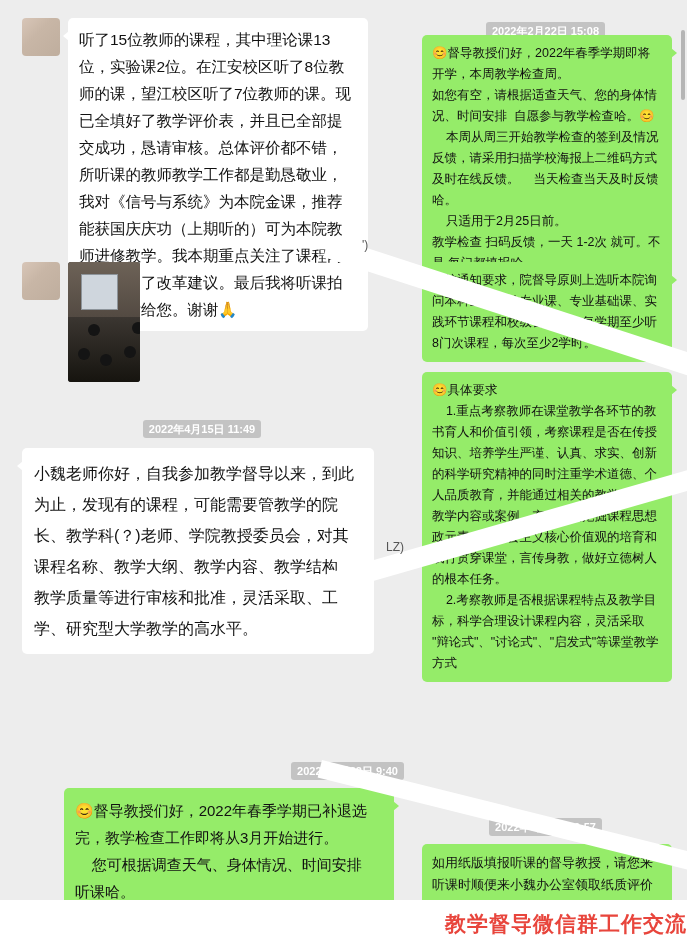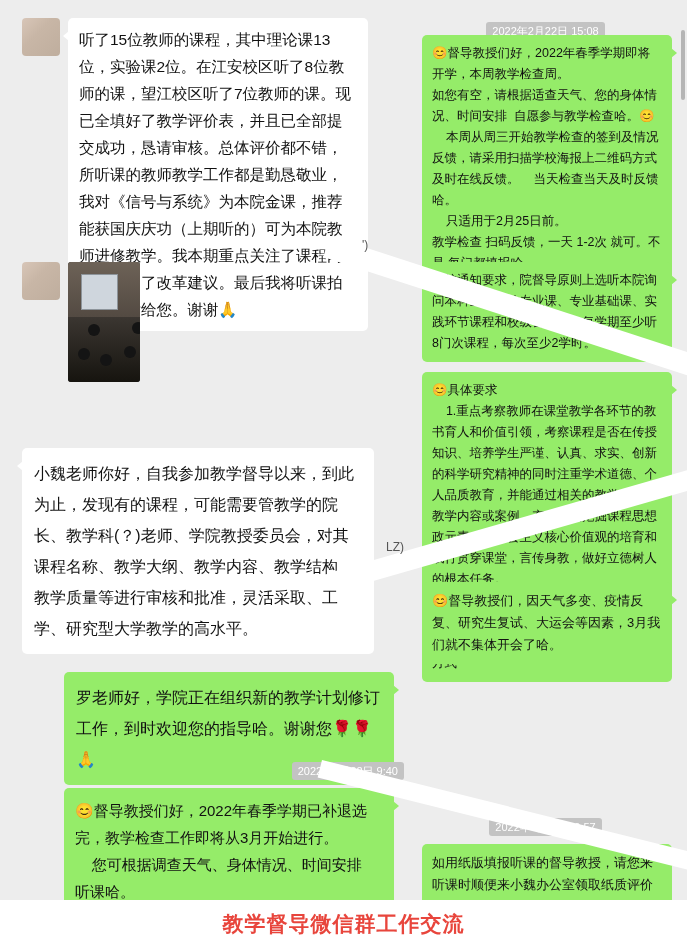--- a/index.html
+++ b/index.html
@@ -43,20 +43,21 @@
   }
   .timestamp {
     text-align: center;
     color: #ffffff;
     background: #c3c3c3;
     font-size: 11px;
     border-radius: 3px;
     padding: 2px 6px;
     display: inline-block;
     line-height: 14px;
+    font-weight: bold;
   }
   .row { position: absolute; display: flex; }
   .row.left { justify-content: flex-start; }
   .row.right { justify-content: flex-end; }
   .bubble {
     position: relative;
     font-size: 15.5px;
     line-height: 25px;
     color: #111111;
     padding: 8px 11px;
@@ -115,21 +116,21 @@
     background: linear-gradient(180deg,#3b3631 0%,#16140f 100%);
   }
   .photo .head {
     position: absolute; width: 12px; height: 12px; border-radius: 50%;
     background: #141414;
   }
   .footer-title {
     position: absolute;
     left: 0; bottom: 4px;
     width: 687px;
-    text-align: center;
+    text-align: right;
     color: #e8453c;
     font-size: 21px;
     font-weight: bold;
     letter-spacing: 1px;
     z-index: 60;
   }
   .footer-strip {
     position: absolute;
     left: 0; bottom: 0; width: 687px; height: 42px;
     background: #ffffff;
@@ -170,29 +171,29 @@
         <div class="seats"></div>
         <div class="head" style="left:10px; bottom:22px;"></div>
         <div class="head" style="left:32px; bottom:16px;"></div>
         <div class="head" style="left:56px; bottom:24px;"></div>
 
         <div class="head" style="left:20px; bottom:46px;"></div>
         <div class="head" style="left:64px; bottom:48px;"></div>
       </div>
     </div>
 
+    <div class="row" style="left:0px; top:420px; width:404px; justify-content:center;">
+      <span class="timestamp">2022年4月15日 11:49</span>
+    </div>
 
     <div class="row left" style="left:22px; top:448px; width:372px; align-items:flex-start;">
       <div class="bubble in" style="max-width:352px; font-size:16px; line-height:31px; padding:10px 12px;">小魏老师你好，自我参加教学督导以来，到此为止，发现有的课程，可能需要管教学的院长、教学科(？)老师、学院教授委员会，对其课程名称、教学大纲、教学内容、教学结构、教学质量等进行审核和批准，灵活采取、工学、研究型大学教学的高水平。</div>
     </div>
 
 
-    <div class="row right" style="left:22px; top:672px; width:372px; align-items:flex-start;">
-      <div class="bubble out" style="max-width:330px; font-size:16px; line-height:31px; padding:10px 12px;">罗老师好，学院正在组织新的教学计划修订工作，到时欢迎您的指导哈。谢谢您🌹🌹🙏</div>
-    </div>
 
     <div class="row" style="left:0px; top:762px; width:404px; justify-content:flex-end;">
       <span class="timestamp">2022年3月22日 9:40</span>
     </div>
 
     <div class="row right" style="left:22px; top:788px; width:372px; align-items:flex-start;">
       <div class="bubble out" style="max-width:330px; font-size:15px; line-height:27px; padding:9px 11px;">😊督导教授们好，2022年春季学期已补退选完，教学检查工作即将从3月开始进行。
     您可根据调查天气、身体情况、时间安排  听课哈。
     听课情况 请采用电脑或手机 及时在线反馈。
         谢谢您们啦！🌹🌹🌹</div>
@@ -218,23 +219,20 @@
     <div class="row right" style="left:6px; top:262px; width:262px; align-items:flex-start;">
       <div class="bubble out" style="max-width:250px; font-size:12.5px; line-height:21px; padding:8px 10px;">学校通知要求，院督导原则上选听本院询问本科生所开的专业课、专业基础课、实践环节课程和校级公共课，每学期至少听8门次课程，每次至少2学时。</div>
     </div>
 
     <div class="row right" style="left:6px; top:372px; width:262px; align-items:flex-start;">
       <div class="bubble out" style="max-width:250px; font-size:12.5px; line-height:21px; padding:8px 10px;">😊具体要求
     1.重点考察教师在课堂教学各环节的教书育人和价值引领，考察课程是否在传授知识、培养学生严谨、认真、求实、创新的科学研究精神的同时注重学术道德、个人品质教育，并能通过相关的教学组织、教学内容或案例，充分深入挖掘课程思想政元素，将社会主义核心价值观的培育和践行贯穿课堂，言传身教，做好立德树人的根本任务。
     2.考察教师是否根据课程特点及教学目标，科学合理设计课程内容，灵活采取 "辩论式"、"讨论式"、"启发式"等课堂教学方式</div>
     </div>
 
-    <div class="row right" style="left:6px; top:582px; width:262px; align-items:flex-start;">
-      <div class="bubble out" style="max-width:250px; font-size:13px; line-height:22px; padding:8px 10px;">😊督导教授们，因天气多变、疫情反复、研究生复试、大运会等因素，3月我们就不集体开会了哈。</div>
-    </div>
 
 
     <div class="row" style="left:0px; top:818px; width:283px; justify-content:center;">
       <span class="timestamp">2022年3月22日 9:57</span>
     </div>
 
     <div class="row right" style="left:6px; top:844px; width:262px; align-items:flex-start;">
       <div class="bubble out" style="max-width:250px; font-size:13px; line-height:22px; padding:8px 10px;">如用纸版填报听课的督导教授，请您来听课时顺便来小魏办公室领取纸质评价表哈。</div>
     </div>
 

